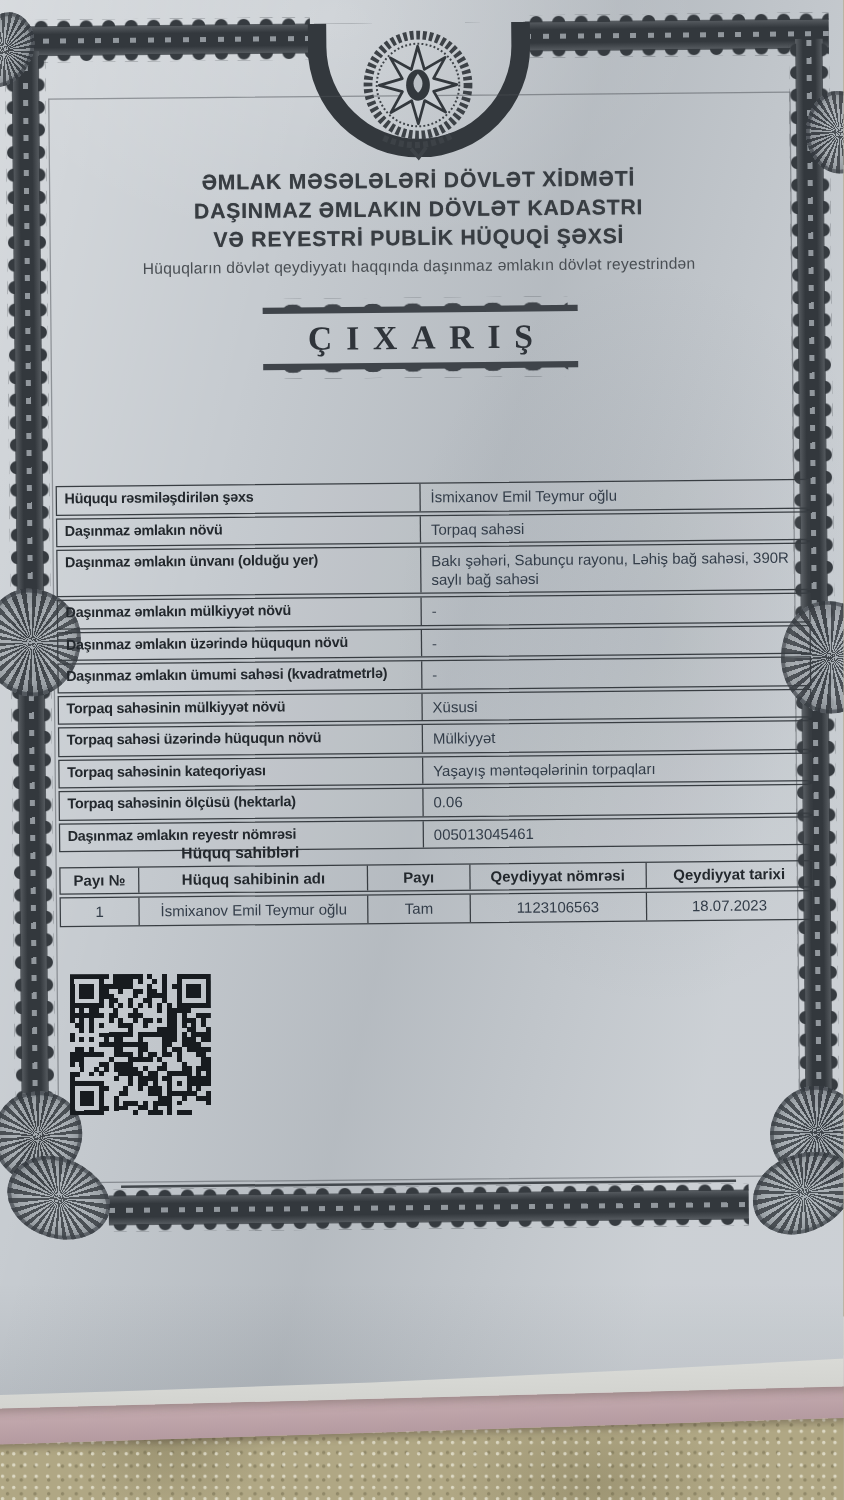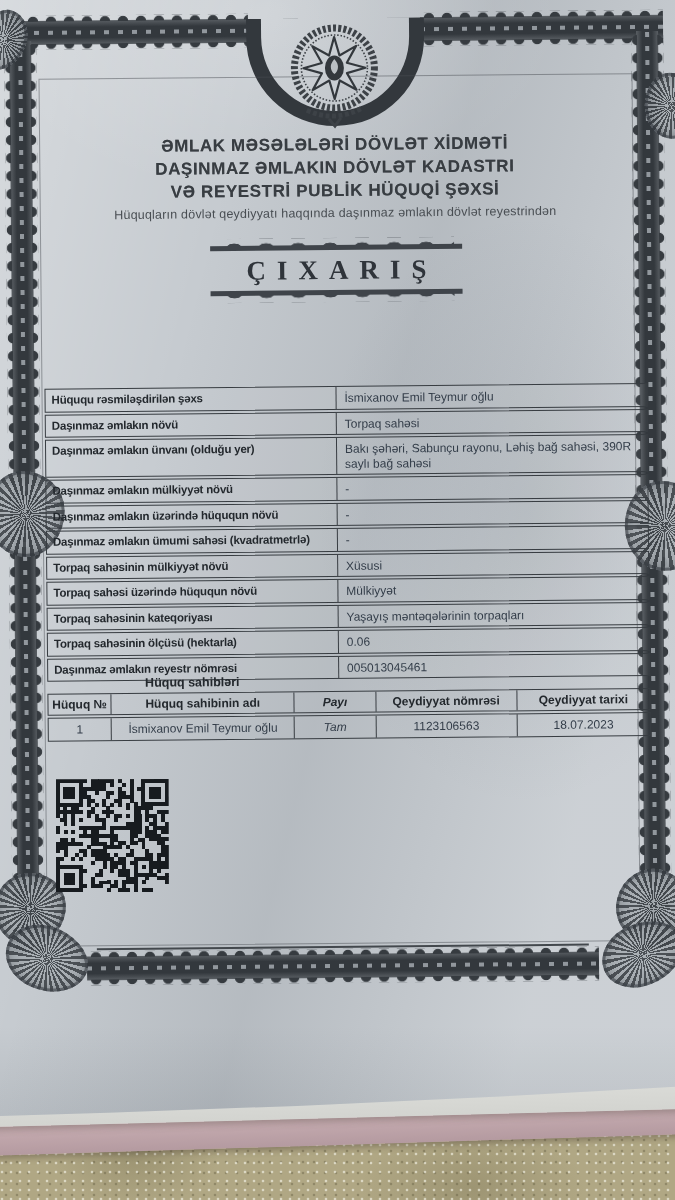--- a/index.html
+++ b/index.html
@@ -149,21 +149,21 @@
   .owners{position:absolute;left:45px;top:697px;width:603px;}
   .orow{
     display:flex;box-sizing:border-box;border:1.6px solid #383d42;margin-bottom:2px;
   }
   .ocell{
     box-sizing:border-box;border-right:1.6px solid #383d42;text-align:center;
     font-size:12px;color:#333d49;padding:4px 2px;min-height:15px;
   }
   .ocell:last-child{border-right:none;}
   .orow.head .ocell{font-weight:bold;color:#23282d;padding:3px 2px;}
-  .c0{width:10.5%;} .c1{width:30.5%;} .c2{width:13.5%;font-style:italic;} .c3{width:23.5%;} .c4{width:22%;}
+  .c0{width:10.5%;} .c1{width:30.5%;} .c2{width:13.5%;} .c3{width:23.5%;} .c4{width:22%;}
   
   .qr{position:absolute;left:52px;top:783px;width:113px;height:113px;transform:rotate(.4deg);}
   .qr svg{width:100%;height:100%;display:block;}
   
   .emblem{position:absolute;left:286px;top:24px;width:104px;height:112px;}
   .emblem svg{width:100%;height:100%;display:block;}
 </style>
 </head>
 <body>
 
@@ -271,21 +271,21 @@
 
         <div class="drow">
           <div class="dlabel">Daşınmaz əmlakın reyestr nömrəsi</div>
           <div class="dval">005013045461</div>
         </div>
       </div>
 
     <div class="owners-h">Hüquq sahibləri</div>
     <div class="owners">
       <div class="orow head">
-        <div class="ocell c0">Hüquq №</div>
+        <div class="ocell c0">Payı №</div>
         <div class="ocell c1">Hüquq sahibinin adı</div>
         <div class="ocell c2">Payı</div>
         <div class="ocell c3">Qeydiyyat nömrəsi</div>
         <div class="ocell c4">Qeydiyyat tarixi</div>
       </div>
       <div>
 
           <div class="orow">
             <div class="ocell c0">1</div>
             <div class="ocell c1">İsmixanov Emil Teymur oğlu</div>

